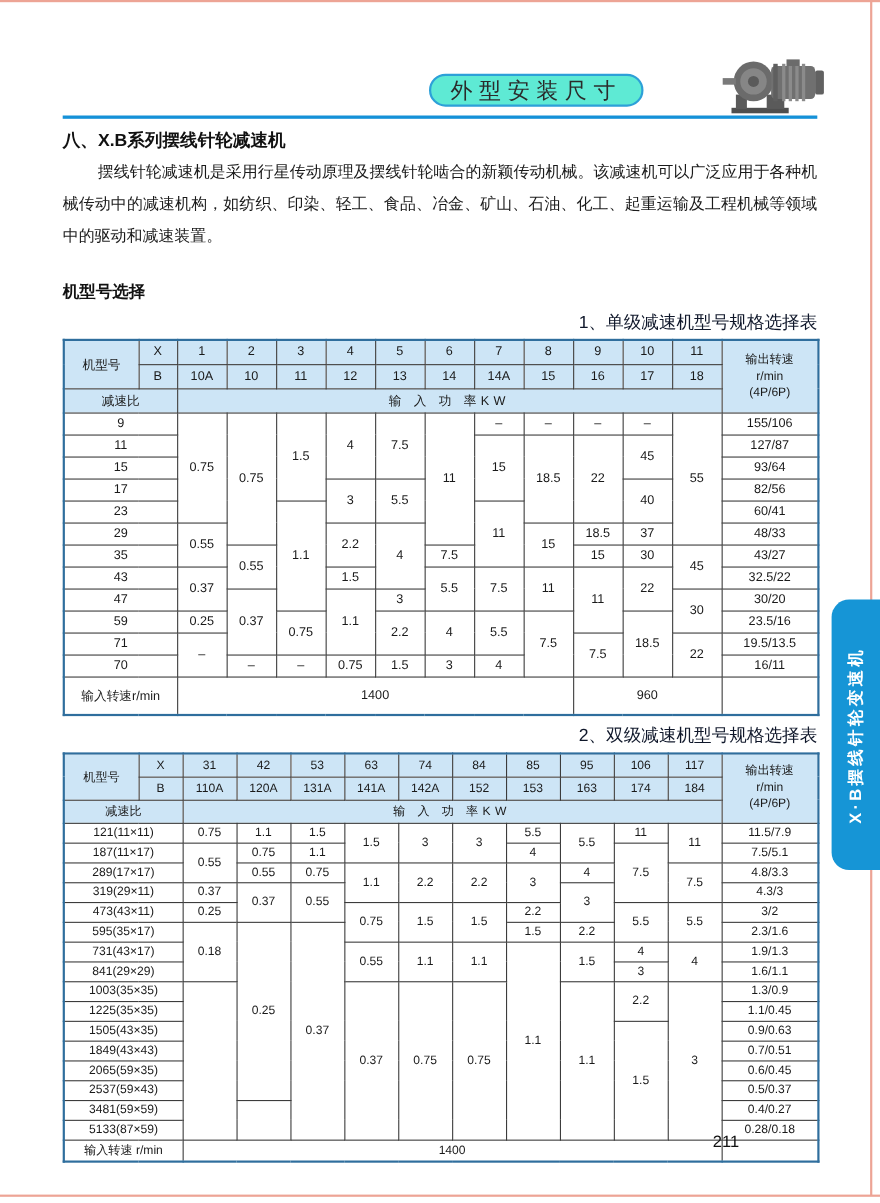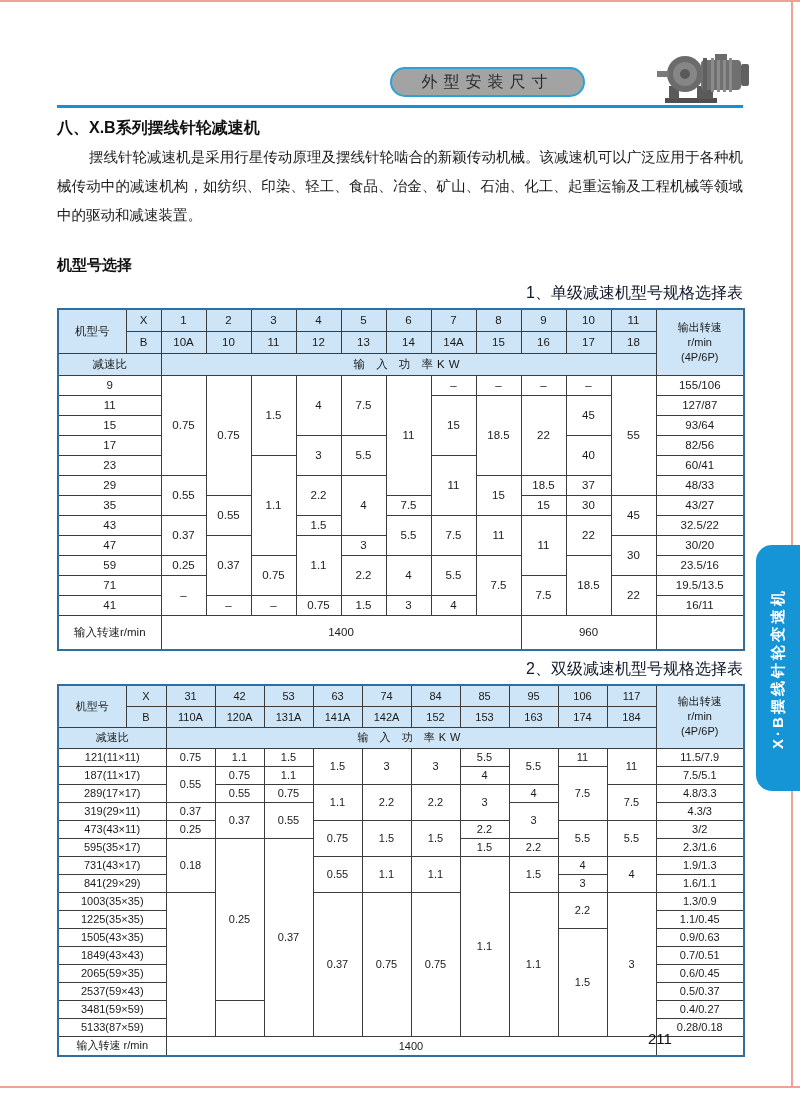--- a/index.html
+++ b/index.html
@@ -20,23 +20,23 @@
   .side-tab span{
     transform:rotate(-90deg);white-space:nowrap;color:#ffffff;
     font-size:15px;font-weight:bold;letter-spacing:3px;
   }
 
   .content{position:absolute;left:57px;top:0;width:686px;}
 
   .head{position:relative;height:105px;border-bottom:3px solid #1591d8;}
   .pill{
     position:absolute;left:333px;top:67px;width:195px;height:30px;
-    background:#a3a3a3;border:2px solid #2da0d8;border-radius:17px;
+    background:#5eead4;border:2px solid #2da0d8;border-radius:17px;
     display:flex;align-items:center;justify-content:center;
-    font-size:16px;letter-spacing:6px;color:#2b2b2b;box-sizing:border-box;
+    font-size:20px;letter-spacing:6px;color:#2b2b2b;box-sizing:border-box;
   }
   .motor{position:absolute;left:588px;top:46px;}
 
   h1.doc-title{margin:10px 0 0 0;font-size:16px;font-weight:bold;color:#111;}
   p.doc-para{
     margin:4px 0 0 0;font-size:14.5px;line-height:29px;text-indent:2.2em;
     text-align:justify;color:#1a1a1a;
   }
   h2.sec{margin:26px 0 0 0;font-size:15px;font-weight:bold;color:#111;}
   .tbl-title{margin:8px 0 4px 0;font-size:16px;color:#0f172a;text-align:right;}
@@ -245,21 +245,21 @@
           <td>23.5/16</td>
         </tr>
         <tr>
           <td colspan="2">71</td>
           <td rowspan="2">–</td>
           <td rowspan="2">7.5</td>
           <td rowspan="2">22</td>
           <td>19.5/13.5</td>
         </tr>
         <tr>
-          <td colspan="2">41</td>
+          <td colspan="2">70</td>
           <td>–</td>
           <td>–</td>
           <td>0.75</td>
           <td>1.5</td>
           <td>3</td>
           <td>4</td>
           <td>16/11</td>
         </tr>
       </tbody>
       <tfoot>

